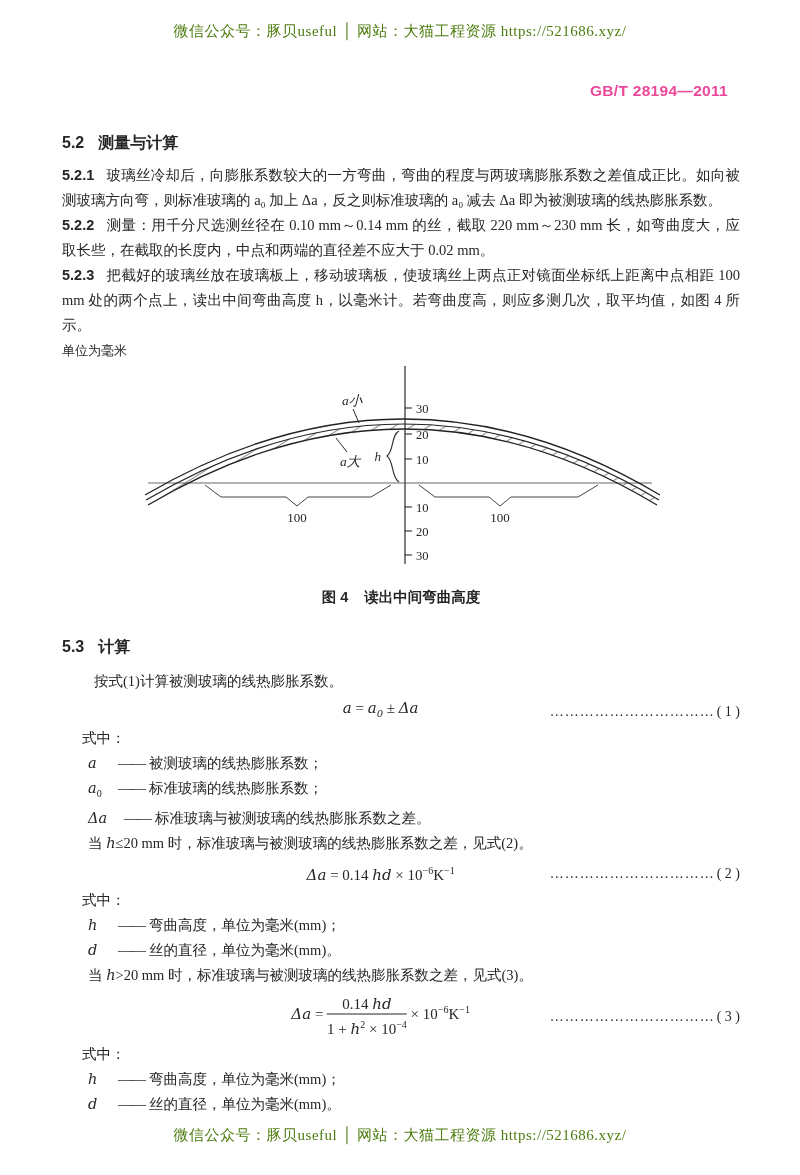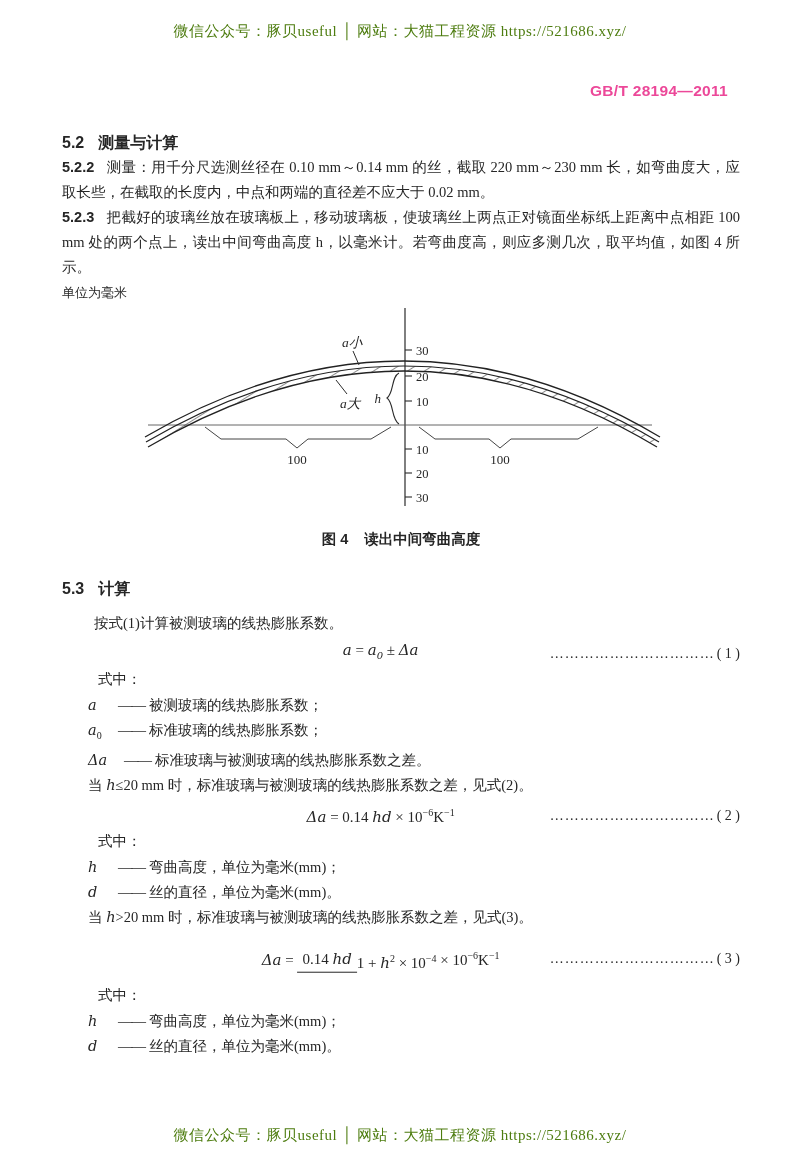--- a/index.html
+++ b/index.html
@@ -64,42 +64,45 @@
   }
   .eq-leader {
     position:absolute; right:0; top:50%;
     transform:translateY(-50%);
     white-space:nowrap; font-size:14px;
   }
   .eq-leader .dots { letter-spacing:1px; color:#2a2a2a; }
   .eq-leader .eq-num { margin-left:2px; }
   sub { font-size:10px; }
   sup { font-size:10px; }
-  .frac { display:inline-flex; flex-direction:row; vertical-align:middle; text-align:center; line-height:20px; }
+  .frac { display:inline-flex; flex-direction:column; vertical-align:middle; text-align:center; line-height:20px; }
   .frac .fnum { border-bottom:1.3px solid #262626; padding:0 5px; }
-  .fml-label { margin-left:36px;font-family:Liberation Mono, monospace; }
+  .fml-label { margin-left:20px; }
   .def-row { margin-left:26px; display:flex; text-align:left; }
   .def-row .term { min-width:30px; }
   .def-row .dash { margin-right:4px; letter-spacing:-1px; }
   .cond { margin-left:26px; text-align:left; }
   svg text { font-family:"Liberation Serif","DejaVu Serif",serif; fill:#262626; }
 </style>
 </head>
 <body>
 
 <div class="watermark top">微信公众号：豚贝useful │ 网站：大猫工程资源 https://521686.xyz/</div>
 
 <div class="doc-code">GB/T 28194—2011</div>
 
 <div id="doc">
 
   <div class="sec-head">
     <span>5.2</span><span class="gap"></span><span>测量与计算</span>
   </div>
 
+  <div class="para">
+    <span class="num">5.2.1</span><span>玻璃丝冷却后，向膨胀系数较大的一方弯曲，弯曲的程度与两玻璃膨胀系数之差值成正比。如向被测玻璃方向弯，则标准玻璃的 a₀ 加上 Δa，反之则标准玻璃的 a₀ 减去 Δa 即为被测玻璃的线热膨胀系数。</span>
+  </div>
 
   <div class="para" style="margin-top:0;">
     <span class="num">5.2.2</span><span>测量：用千分尺选测丝径在 0.10 mm～0.14 mm 的丝，截取 220 mm～230 mm 长，如弯曲度大，应取长些，在截取的长度内，中点和两端的直径差不应大于 0.02 mm。</span>
   </div>
 
   <div class="para" style="margin-top:0;">
     <span class="num">5.2.3</span><span>把截好的玻璃丝放在玻璃板上，移动玻璃板，使玻璃丝上两点正对镜面坐标纸上距离中点相距 100 mm 处的两个点上，读出中间弯曲高度 h，以毫米计。若弯曲度高，则应多测几次，取平均值，如图 4 所示。</span>
   </div>
 
   <div class="unit-note">单位为毫米</div>

